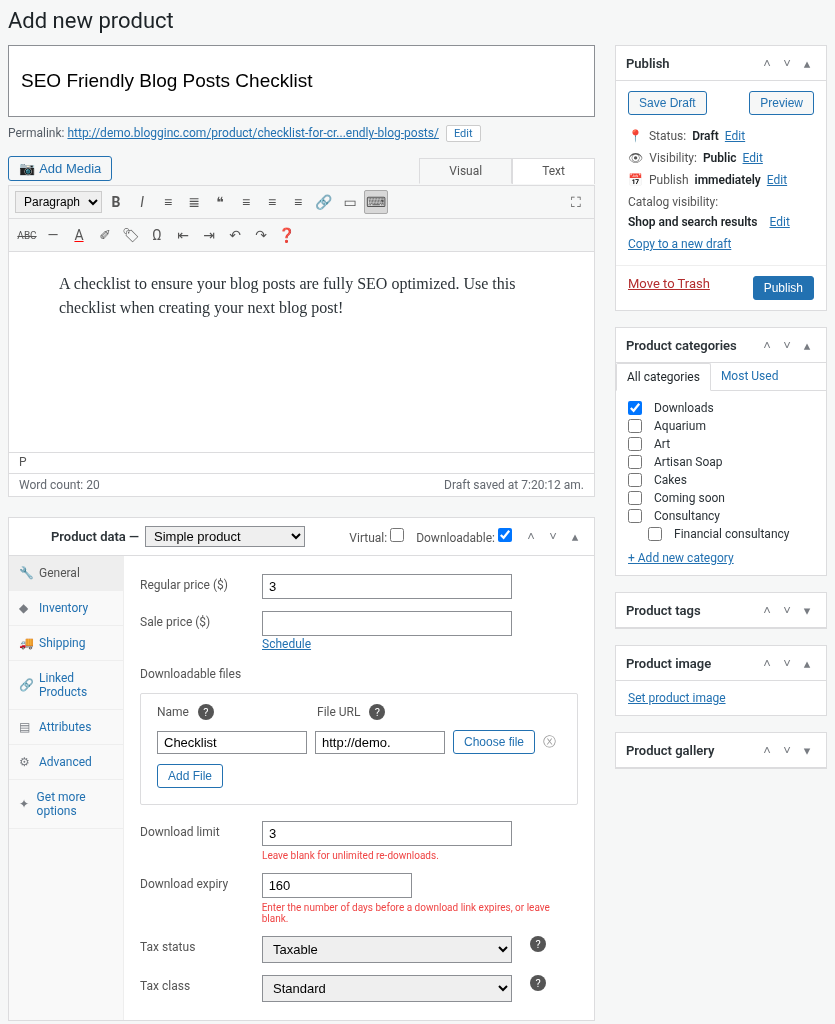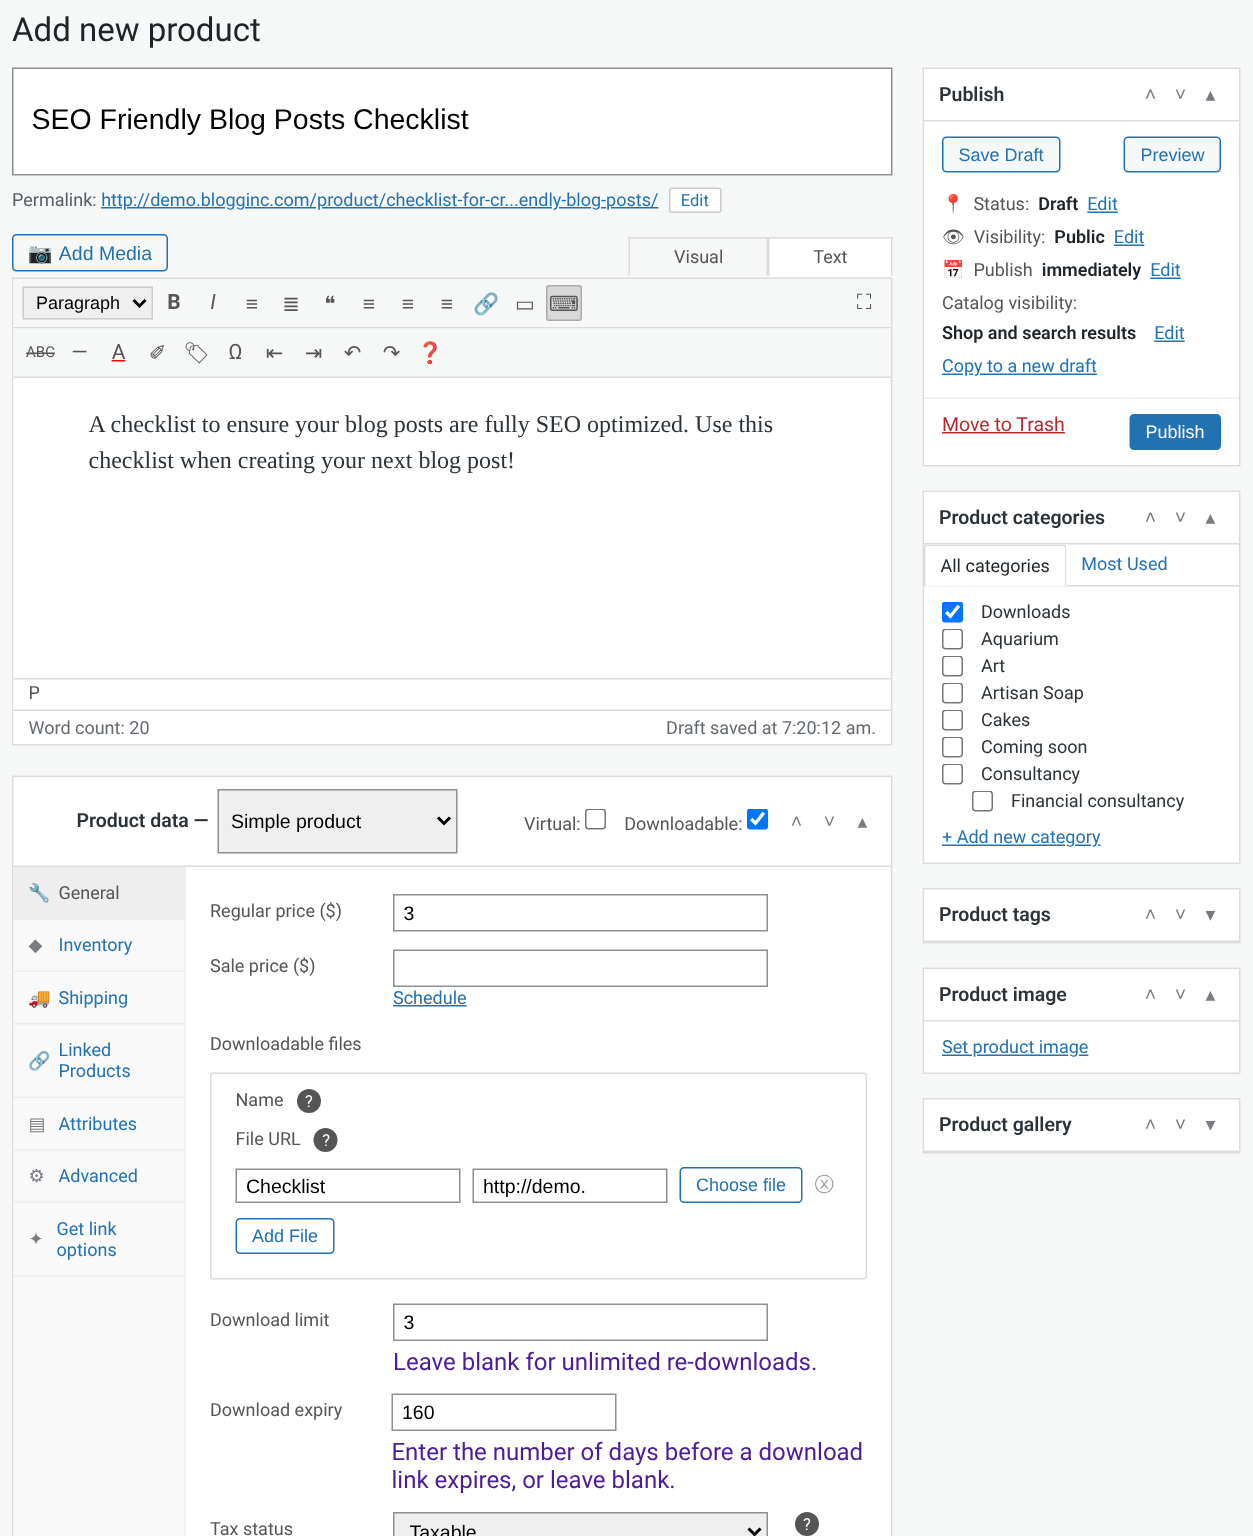--- a/index.html
+++ b/index.html
@@ -22,37 +22,37 @@
 .toolbar select { font-size: 12px; padding: 2px 4px; border:1px solid #ccc; }
 .tbtn { width: 24px; height: 24px; display:inline-flex; align-items:center; justify-content:center; color:#555; cursor:pointer; font-size:14px; border-radius:2px; }
 .tbtn.active { background:#d8d8d8; border:1px solid #aaa; }
 .tbtn.expand { margin-left:auto; }
 .editor-content { padding: 20px 50px; min-height: 200px; font-family: Georgia, serif; font-size: 16px; line-height: 1.5; background:#fff; }
 .editor-footer { display:flex; justify-content:space-between; padding:4px 10px; border-top:1px solid #dcdcde; font-size:12px; color:#646970; background:#fff; }
 .editor-status { padding:2px 10px 4px; font-size:12px; color:#555; border-top:1px solid #dcdcde; background:#fff; }
 .panel { border: 1px solid #dcdcde; background: #fff; margin-top: 20px; }
 .panel-header { display:flex; align-items:center; padding: 8px 10px; border-bottom:1px solid #dcdcde; font-size:13px; }
 .panel-header .title { font-weight:600;margin-left:32px; }
-.panel-header select { margin-left:6px; padding:12px 4px; border:1px solid #8c8f94; font-size:13px; min-width:160px; }
+.panel-header select { margin-left:6px; padding:1px 4px; border:1px solid #8c8f94; font-size:13px; min-width:160px; }
 .panel-header .checks { margin-left:auto; display:flex; gap:12px; font-size:12px; color:#555; align-items:center; }
 .panel-toggle { display:flex; gap:4px; margin-left:10px; }
 .toggle-icon { width:18px; height:18px; display:inline-flex; align-items:center; justify-content:center; color:#787c82; cursor:pointer; }
 .product-body { display:flex; }
 .pd-tabs { width:115px; border-right:1px solid #eee; background:#f9f9f9; }
 .pd-tab { display:flex; align-items:center; gap:6px; padding:10px 10px; font-size:12px; color:#2271b1; border-bottom:1px solid #eee; cursor:pointer; }
 .pd-tab.active { background:#eee; color:#555; }
 .pd-tab .ico { width:14px; color:#787c82; font-size:12px; }
 .pd-content { flex:1; padding: 12px 16px; }
 .fld { display:flex; align-items:flex-start; padding: 6px 0; gap:12px; }
 .fld label { width:110px; font-size:12px; color:#555; padding-top:4px; }
 .fld input[type=text], .fld select.sel { padding:4px 6px; border:1px solid #8c8f94; font-size:13px; width:250px; }
-.fld .help { font-size:16px; color:#4c1d95; margin-top:4px; max-width:320px; }
+.fld .help { font-size:10px; color:#ef4444; margin-top:4px; max-width:320px; }
 .fld a { color:#2271b1; text-decoration:underline; font-size:12px; }
 .dl-box { border:1px solid #dcdcde; border-radius:2px; padding:10px; margin:6px 0 10px; }
-.dl-head { display:flex; gap:10px; font-size:12px; color:#555; padding:0 6px 6px;flex-direction:column; }
+.dl-head { display:flex; gap:10px; font-size:12px; color:#555; padding:0 6px 6px; }
 .dl-head .c1 { width:150px; } .dl-head .c2 { width:150px; }
 .dl-row { display:flex; gap:8px; align-items:center; padding:4px 6px; }
 .dl-row input { padding:3px 6px; border:1px solid #8c8f94; font-size:13px; }
 .dl-row .btn-sm { padding:4px 10px; border:1px solid #2271b1; border-radius:3px; color:#2271b1; background:#fff; font-size:12px; cursor:pointer; }
 .dl-row .del { color:#999; cursor:pointer; }
 .btn-sm2 { padding:4px 10px; border:1px solid #2271b1; border-radius:3px; color:#2271b1; background:#fff; font-size:12px; cursor:pointer; margin:6px; }
 .helpq { width:16px; height:16px; border-radius:50%; background:#555; color:#fff; font-size:11px; display:inline-flex; align-items:center; justify-content:center; margin-left:6px; }
 .box { border:1px solid #dcdcde; background:#fff; margin-bottom:16px; }
 .box-h { display:flex; align-items:center; justify-content:space-between; padding:8px 10px; border-bottom:1px solid #dcdcde; }
 .box-h .t { font-size:13px; font-weight:600; }
@@ -171,21 +171,21 @@
         <div class="pd-tab">
               <span class="ico">▤</span>
               <span>Attributes</span>
             </div>
         <div class="pd-tab">
               <span class="ico">⚙</span>
               <span>Advanced</span>
             </div>
         <div class="pd-tab">
               <span class="ico">✦</span>
-              <span>Get link options</span>
+              <span>Get more options</span>
             </div>
       </div>
       <div class="pd-content">
         <div class="fld">
               <label>Regular price ($)</label>
               <input type="text" value="3" style="">
             </div>
         <div class="fld">
               <label>Sale price ($)</label>
               <div><input type="text" value="" style=""><div><a href="#">Schedule</a></div></div>

